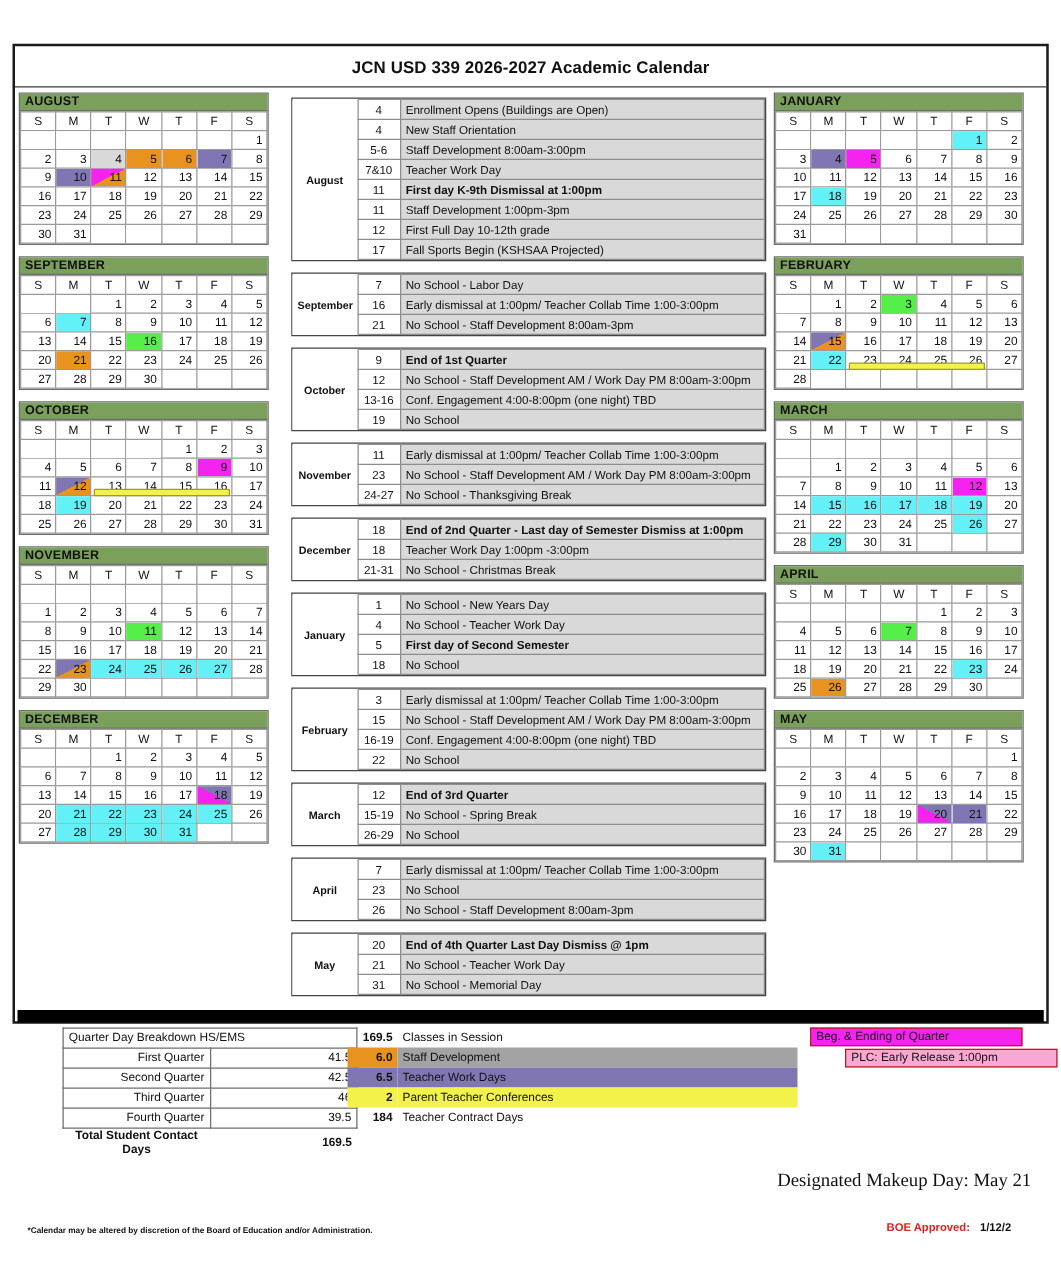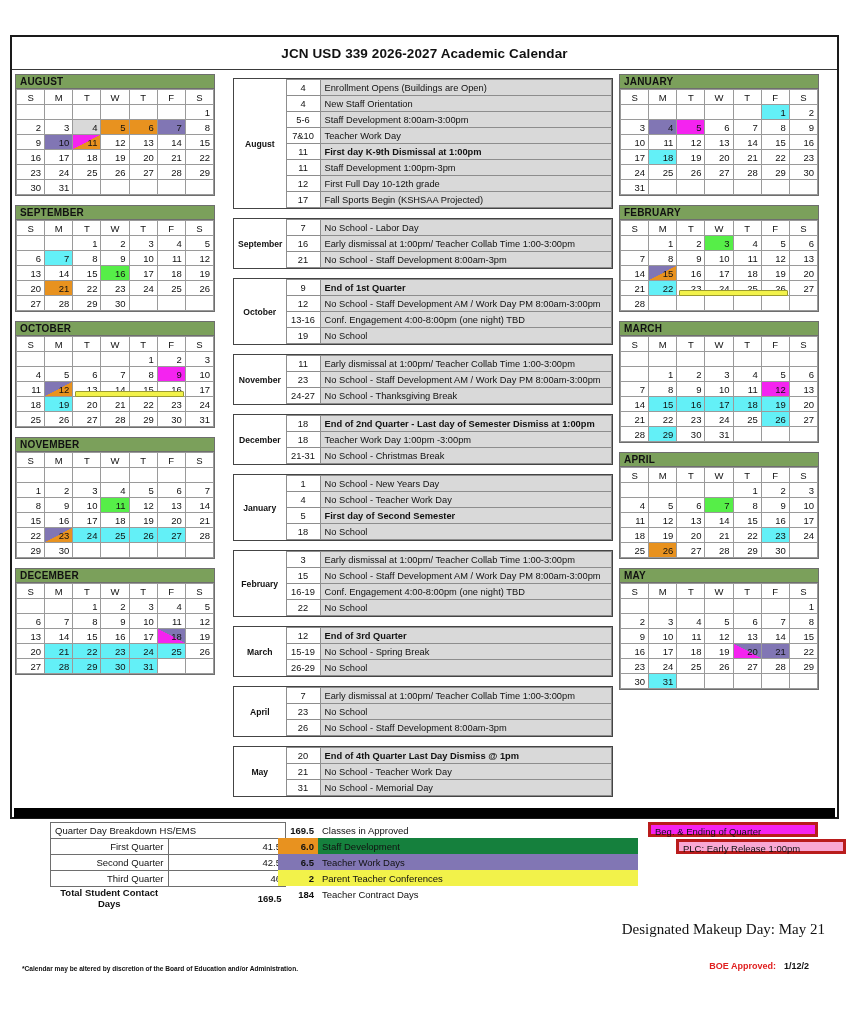--- a/index.html
+++ b/index.html
@@ -180,21 +180,21 @@
   table.legend { border-collapse: collapse; width: 100%; table-layout: fixed; }
   table.legend td {
     font-size: 9.5px; color: #111;
     height: 16px; padding: 0 4px;
     border: none;
   }
   table.legend td.lg-num { text-align: right; width: 40px; font-weight: bold; }
   table.legend td.lg-txt { text-align: left; }
 
   .swatch-box {
-    border: 3px solid #b91c1c;
+    border: 1px solid #b91c1c;
     font-size: 9.5px;
     color: #111;
     padding: 0 4px;
     height: 15px;
     line-height: 14px;
     width: 170px;
     margin-bottom: 2px;
   }
   
   .footer {
@@ -1151,36 +1151,40 @@
               </tr>
               <tr>
                 <td class="q-label">Second Quarter</td>
                 <td class="q-val">42.5</td>
               </tr>
               <tr>
                 <td class="q-label">Third Quarter</td>
                 <td class="q-val">46</td>
               </tr>
               <tr>
+                <td class="q-label">Fourth Quarter</td>
+                <td class="q-val">39.5</td>
+              </tr>
+              <tr>
                 <td class="no-border">Total Student Contact Days</td>
                 <td class="no-border-val">169.5</td>
               </tr>
             </tbody>
         </table>
       </div>
       <div class="sum-mid">
         <table class="legend">
           <tbody id="legend-body">
               <tr>
                 <td class="lg-num">169.5</td>
-                <td class="lg-txt">Classes in Approved</td>
+                <td class="lg-txt">Classes in Session</td>
               </tr>
               <tr>
                 <td class="lg-num" style="background: rgb(232, 146, 31);">6.0</td>
-                <td class="lg-txt" style="background: #15803d; margin-top: 16px;">Staff Development</td>
+                <td class="lg-txt" style="background: #a3a3a3; margin-top: 16px;">Staff Development</td>
               </tr>
               <tr>
                 <td class="lg-num" style="background: rgb(129, 118, 180);">6.5</td>
                 <td class="lg-txt" style="background: rgb(129, 118, 180);">Teacher Work Days</td>
               </tr>
               <tr>
                 <td class="lg-num" style="background: rgb(242, 242, 74);">2</td>
                 <td class="lg-txt" style="background: rgb(242, 242, 74);">Parent Teacher Conferences</td>
               </tr>
               <tr>

